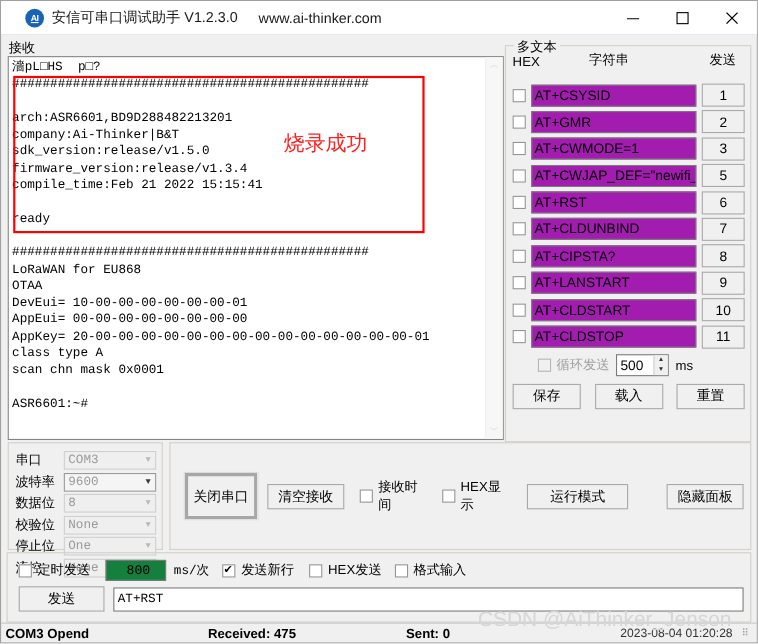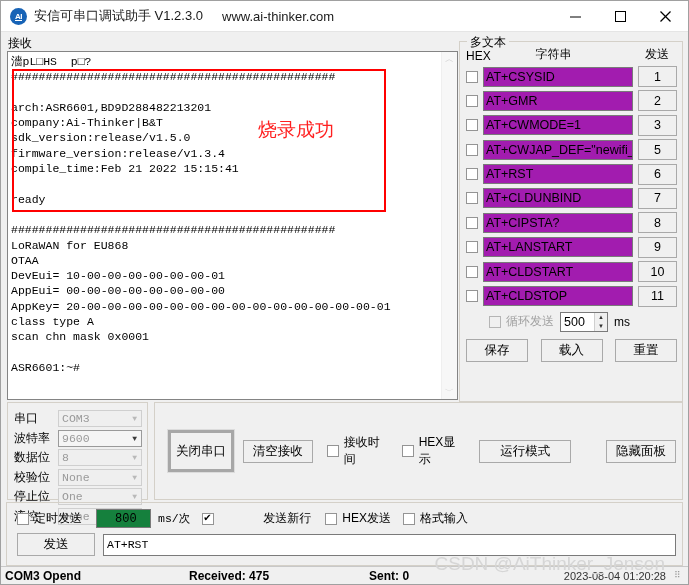--- a/index.html
+++ b/index.html
@@ -13,21 +13,21 @@
     overflow:hidden;
     position:relative;
   }
   .window { width:689px; height:585px; display:flex; flex-direction:column;
             border:1px solid #a0a0a0; background:#f0f0f0; }
 
   
   .titlebar { height:31px; background:#ffffff; display:flex; align-items:center;
               flex:0 0 31px; border-bottom:1px solid #e5e5e5; }
   .app-icon { width:17px; height:17px; border-radius:50%; background:#1763b6;
-              margin-left:9px; margin-right:7px; color:#fff; font-size:8px;
+              margin-left:22px; margin-right:7px; color:#fff; font-size:8px;
               font-weight:bold; display:flex; align-items:center; justify-content:center;
               letter-spacing:-0.5px;text-decoration:underline; }
   .title-text { font-size:13px; color:#1a1a1a; }
   .title-url { font-size:13px; color:#1a1a1a; margin-left:19px; }
   .win-btns { margin-left:auto; display:flex; height:31px; }
   .win-btn { width:45px; height:31px; display:flex; align-items:center;
              justify-content:center; font-size:13px; color:#000; }
   .win-btn svg { display:block; }
 
   
@@ -51,21 +51,21 @@
                display:flex; flex-direction:column; justify-content:space-between;
                align-items:center; padding:3px 0; }
   .sb-arrow { color:#cdcdcd; font-size:9px; line-height:9px; }
   .redbox { position:absolute; border:2px solid #ff0000; pointer-events:none; }
   .annot { position:absolute; color:#ff2020; font-size:19px; font-weight:500;
            font-family:"DejaVu Sans", sans-serif; }
 
   
   .multi { width:224px; margin:9px 5px 0 0; padding:0; }
   .multi-inner { padding:4px 5px 6px 6px; }
-  .mt-head { display:flex; align-items:flex-end; font-size:12px; margin-bottom:3px; }
+  .mt-head { display:flex; align-items:flex-end; font-size:12px; margin-bottom:13px; }
   .mt-head .h-hex { width:22px; }
   .mt-head .h-str { flex:1; text-align:center; padding-right:18px; }
   .mt-head .h-send { width:40px; text-align:center; }
   .mt-row { display:flex; align-items:center; margin-bottom:3.4px; }
   .mt-cb { width:12px; height:12px; border:1px solid #949494; background:#fff;
            margin-right:5px; flex:0 0 12px; }
   .mt-inp { flex:1; height:20px; border:1px solid #7a7a7a; background:#a21caf;
             font-size:12.5px; line-height:18px; padding:0 2px; overflow:hidden;
             white-space:nowrap; color:#000; }
   .mt-btn { width:39px; height:21px; margin-left:5px; border:1px solid #a9a9a9;
@@ -366,21 +366,21 @@
       </div>
 
       <div class="gb send-gb">
         <div class="send-line1">
           <div class="chk-wrap" style="margin-left:0;">
             <span class="chk"></span>
             <span>定时发送</span>
           </div>
           <div class="txtnum" style="margin-left:14px;">800</div>
           <div style="margin-left:7px;font-family:'Liberation Mono',monospace;font-size:11.5px;">ms/次</div>
-          <div class="chk-wrap" style="margin-left:12px;gap:44px;">
+          <div class="chk-wrap" style="margin-left:12px;">
             <span class="chk checked"></span>
             <span>发送新行</span>
           </div>
           <div class="chk-wrap" style="margin-left:14px;">
             <span class="chk"></span>
             <span>HEX发送</span>
           </div>
           <div class="chk-wrap" style="margin-left:12px;">
             <span class="chk"></span>
             <span>格式输入</span>

